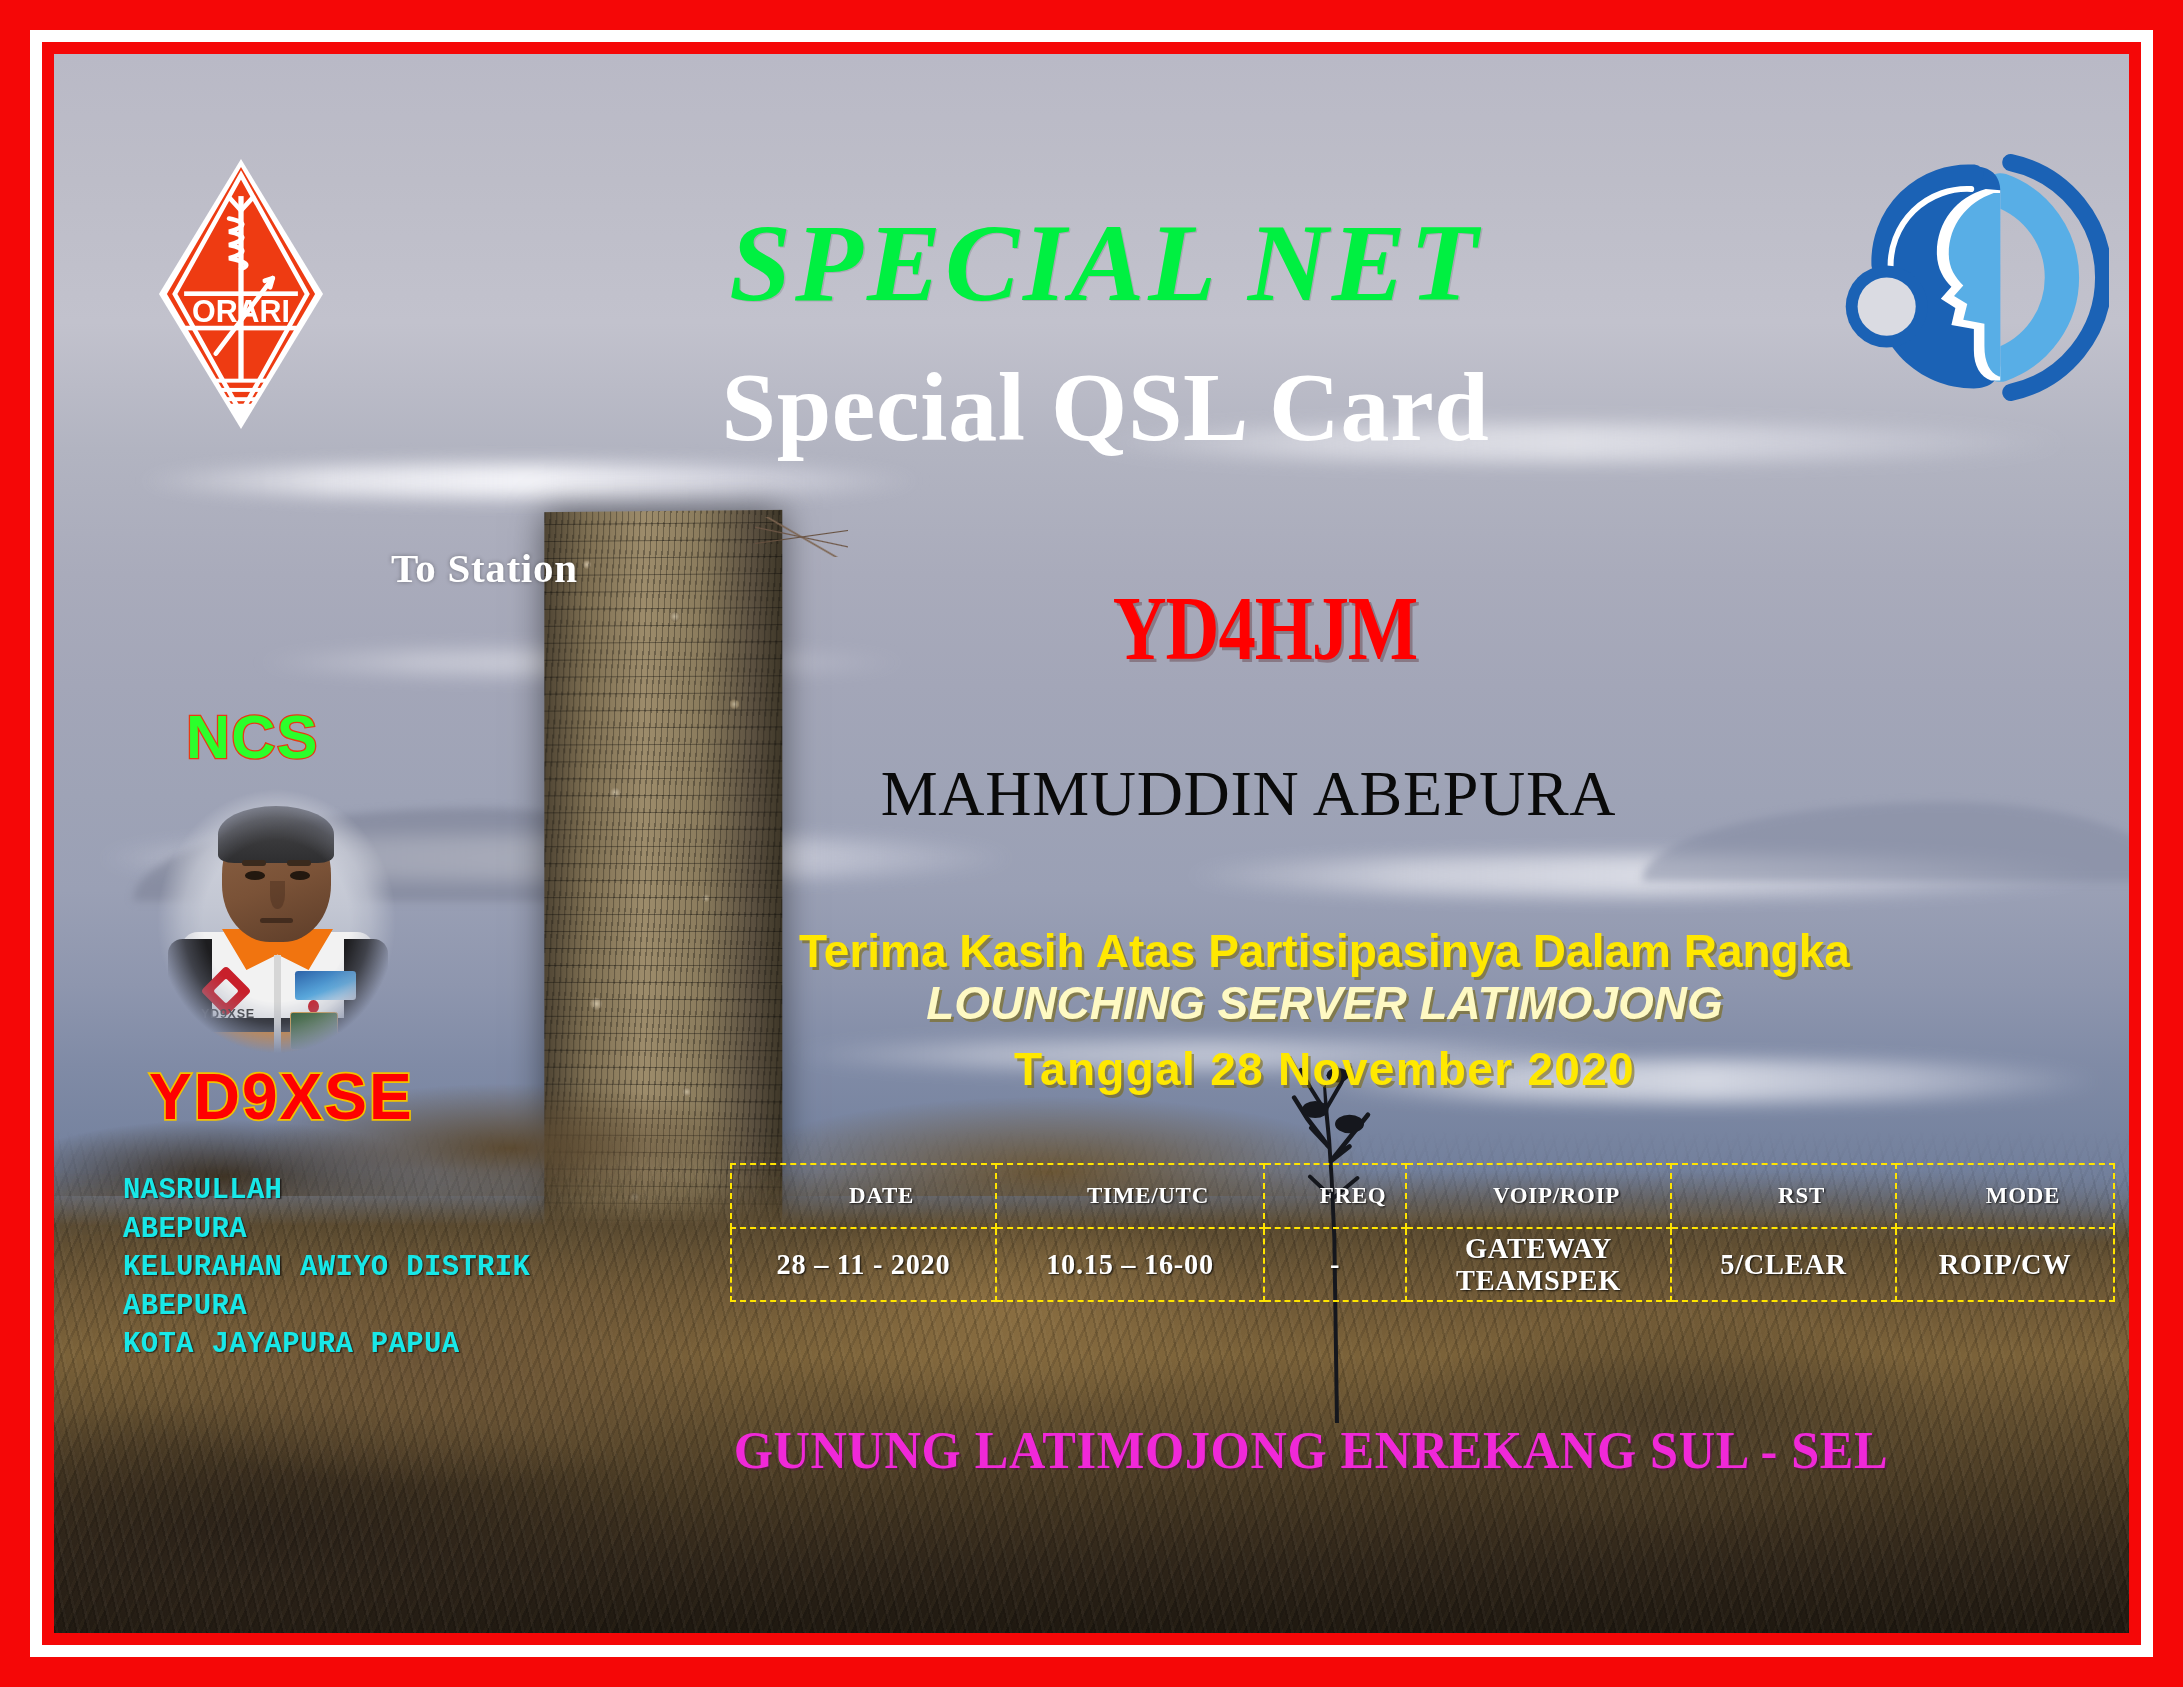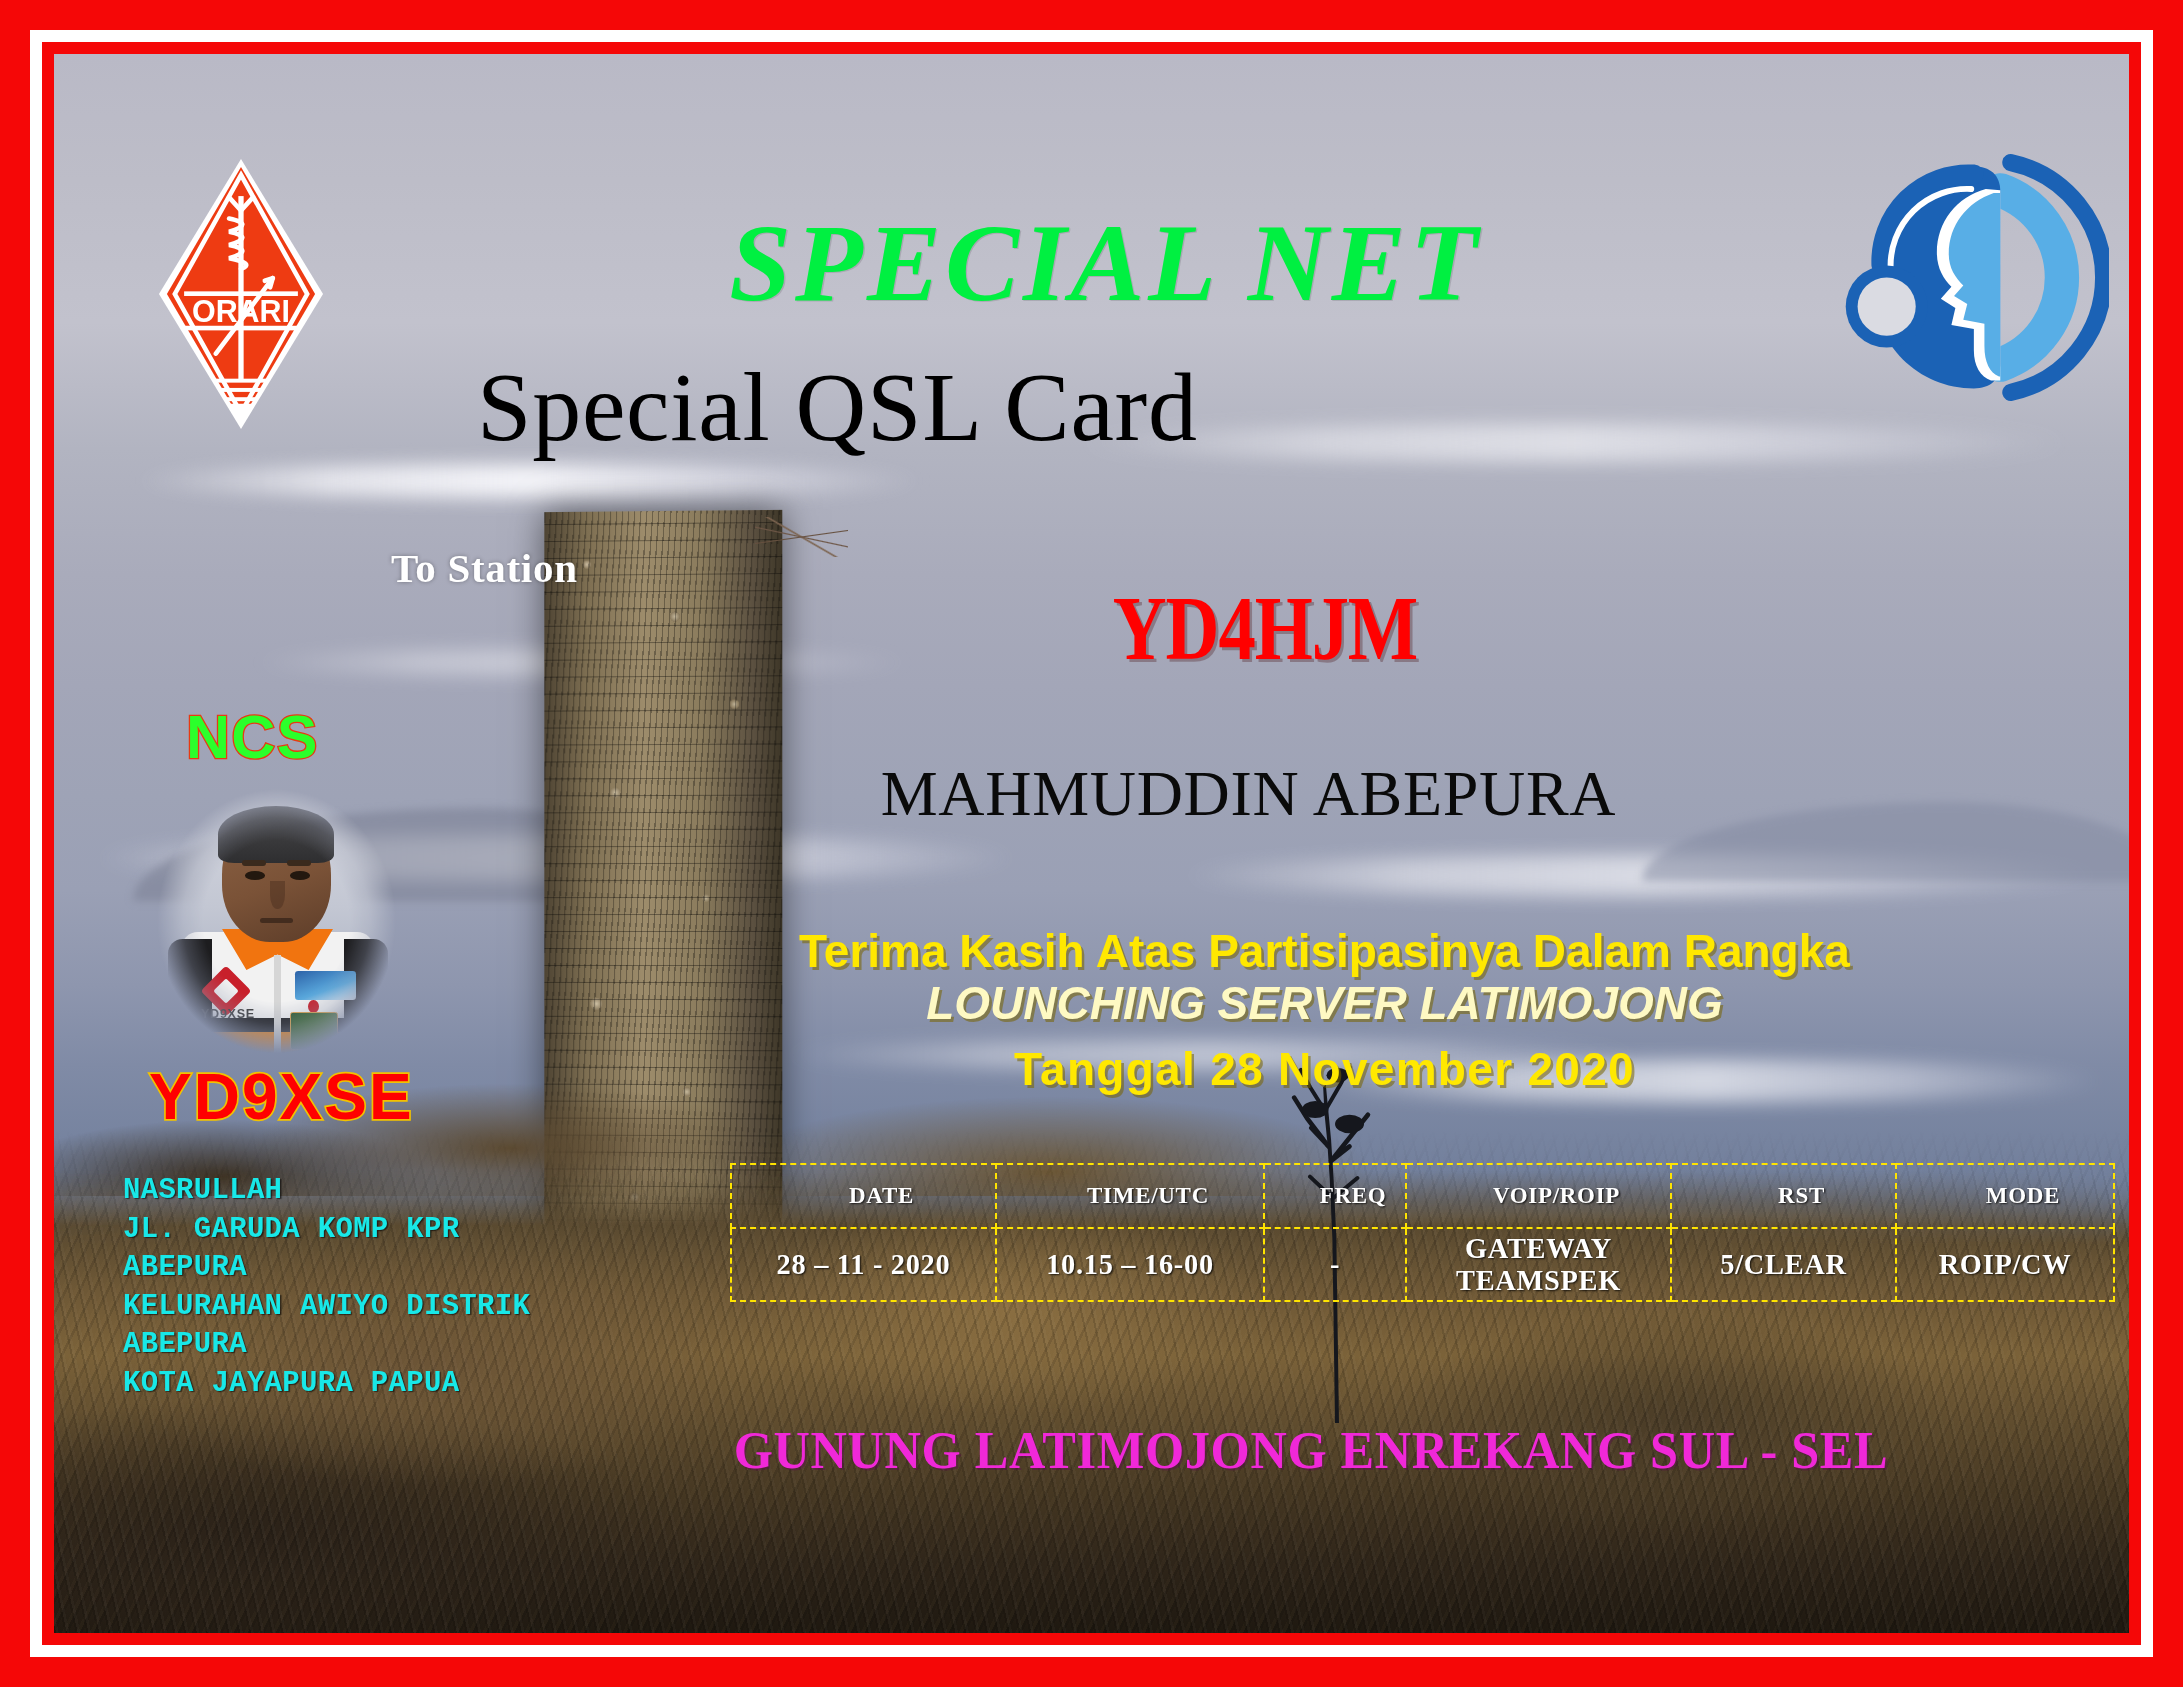--- a/index.html
+++ b/index.html
@@ -193,25 +193,25 @@
     text-align:center;
     font-family:"Liberation Serif", serif;
     font-weight:bold; font-style:italic;
     font-size:111px; line-height:1;
     color:#00f041;
     letter-spacing:4px;
     text-shadow:1.3px 1.3px 0 rgba(0,0,0,.12);
   }
   .t-qsl-card{
     position:absolute; left:423px; top:304px; width:1257px;
-    text-align:left;
-    font-family:"Liberation Serif", serif;
-    font-weight:normal;
+    text-align:center;
+    font-family:"Liberation Serif", serif;
+    font-weight:bold;
     font-size:98px; line-height:1;
-    color:#000000;
+    color:#ffffff;
     letter-spacing:0.7px;
   }
   .t-to-station{
     position:absolute; left:337px; top:490px;
     font-family:"Liberation Serif", serif;
     font-weight:bold; font-size:41px; color:#ffffff;
     letter-spacing:0.7px;
     text-shadow:0 0 4px rgba(0,0,0,.35);
   }
   .t-ncs{
@@ -478,21 +478,20 @@
 
     <div class="t-callsign">YD4HJM</div>
     <div class="t-name">MAHMUDDIN ABEPURA</div>
 
     <div class="t-thanks">Terima Kasih Atas Partisipasinya Dalam Rangka</div>
     <div class="t-event">LOUNCHING SERVER LATIMOJONG</div>
     <div class="t-date">Tanggal  28  November  2020</div>
 
     <div class="address-block">
       <div>NASRULLAH</div>
-      <div>JL. GARUDA KOMP KPR</div>
       <div>ABEPURA</div>
       <div>KELURAHAN AWIYO DISTRIK</div>
       <div>ABEPURA</div>
       <div>KOTA JAYAPURA PAPUA</div>
     </div>
 
     <table class="qso-table">
       <thead>
         <tr>
           <th class="col-date">DATE</th>

